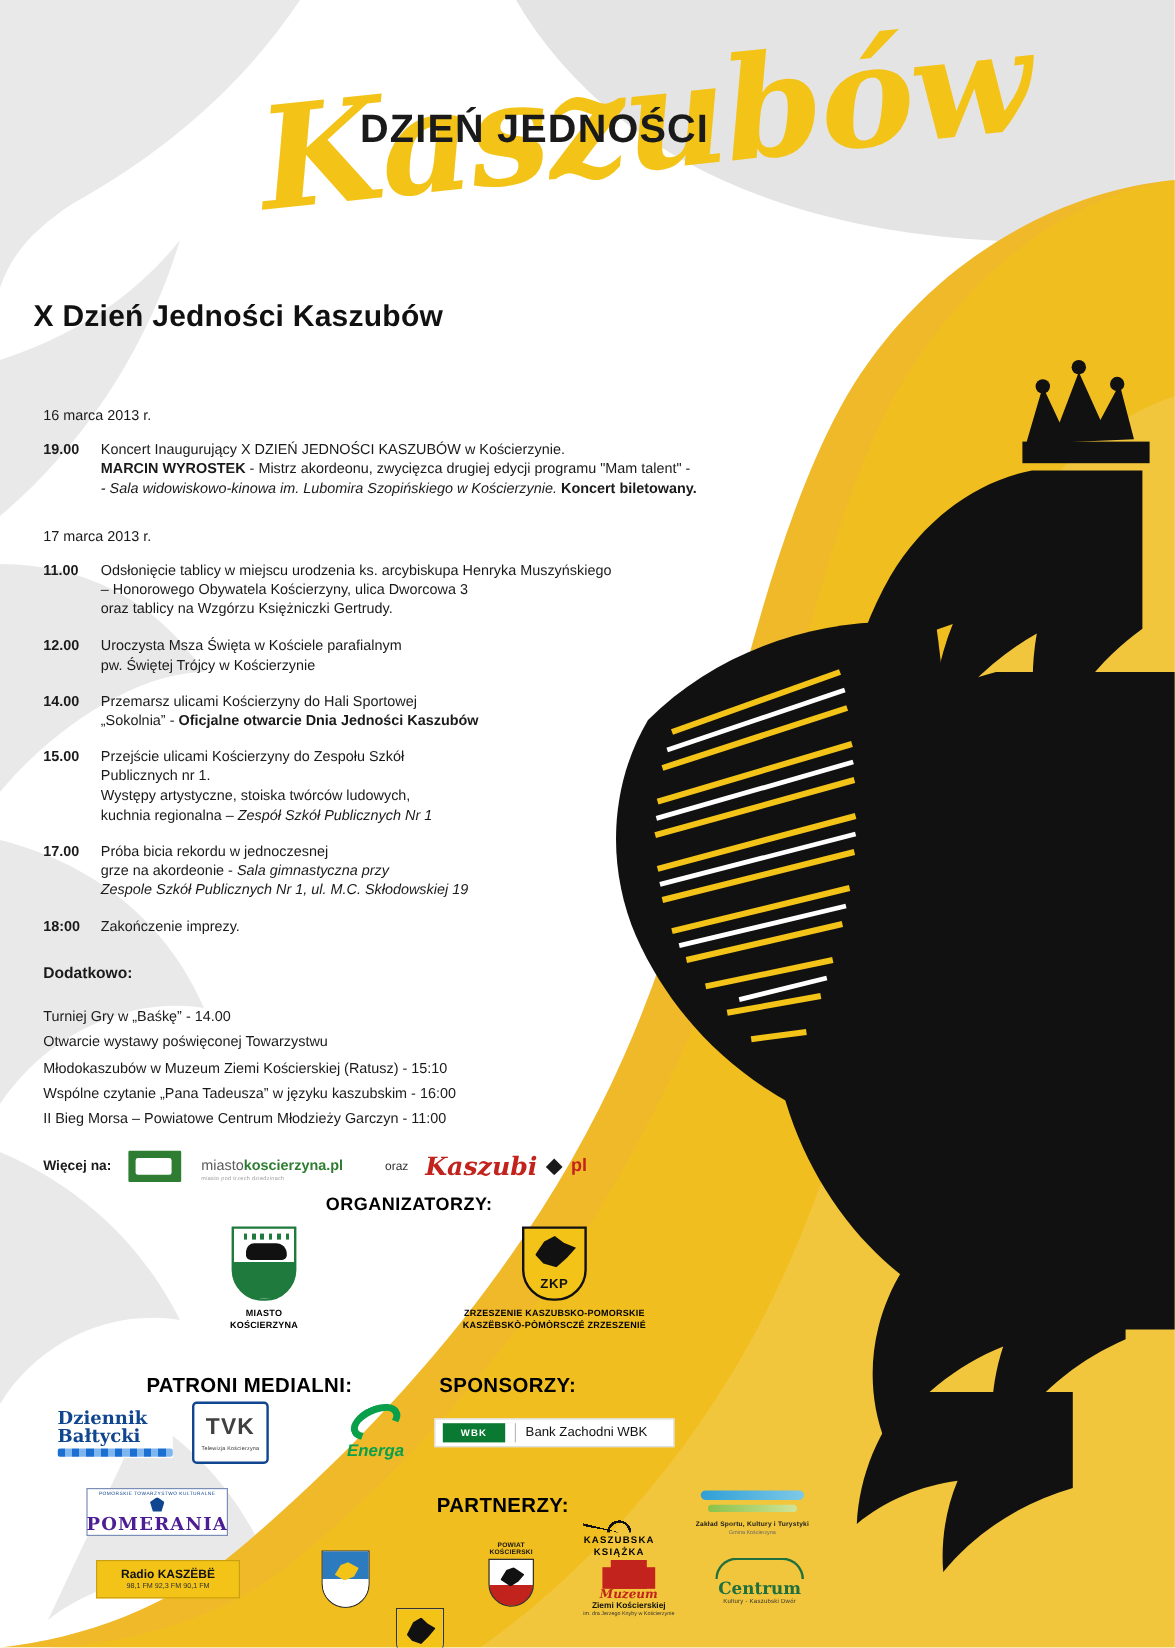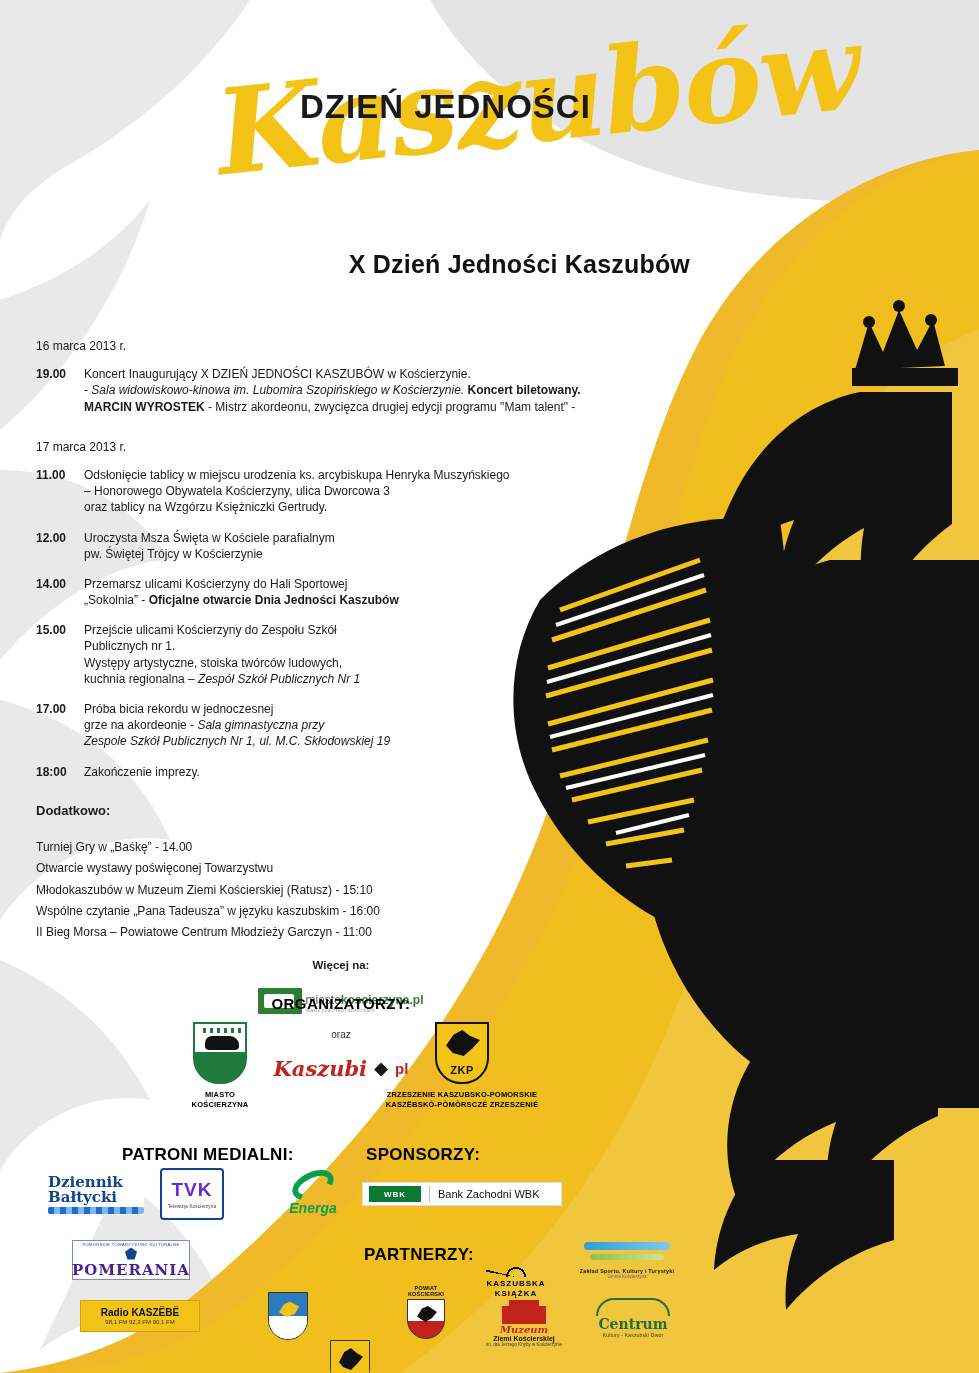--- a/index.html
+++ b/index.html
@@ -30,21 +30,21 @@
   }
   .logo-main {
     position:absolute; left:300px; top:88px;
     font-family:"Liberation Sans", sans-serif;
     font-weight:bold; font-size:33px; letter-spacing:1px;
     color:#1a1a1a;
   }
 
   
   .title-block {
-    position:absolute; left:0; top:250px; width:690px; text-align:right; z-index:4;
+    position:absolute; left:0; top:250px; width:690px; text-align:left; z-index:4;padding-left:28px;
   }
   .title-1 { font-size:25px; font-weight:bold; color:#111; letter-spacing:.2px; }
   .title-2 { font-size:25px; font-weight:bold; color:#111; margin-top:4px; }
 
   
   .content {
     position:absolute; left:36px; top:338px; width:610px; z-index:4;
     font-size:12px; color:#1a1a1a; line-height:1.35;
   }
   .date-line { font-size:12px; margin:0 0 12px 0; }
@@ -54,25 +54,25 @@
   .row .body .l { display:block; }
   b { font-weight:bold; }
   i { font-style:italic; }
 
   .spacer-12 { height:10px; }
 
   .extra-head { font-weight:bold; font-size:13px; margin:22px 0 20px 0; }
   .extra-line { font-size:12px; margin-bottom:5px; }
 
   
-  .more-row { display:flex; align-items:center; margin-top:18px; gap:14px;flex-direction:column; }
+  .more-row { display:flex; align-items:center; margin-top:18px; gap:14px; }
   .more-label { font-weight:bold; font-size:11.5px; }
-  .oraz { font-size:10px; color:#333; }
-
-  .mk-logo { display:flex; align-items:flex-end; gap:3px; }
+  .oraz { font-size:10px; color:#333;margin-left:21px; }
+
+  .mk-logo { display:flex; align-items:flex-end; gap:17px; }
   .mk-box { width:44px; height:26px; background:#2f7d32; position:relative; border-radius:1px;}
   .mk-box:after{ content:""; position:absolute; left:6px; top:6px; width:30px; height:14px; background:#fff; border-radius:2px;}
   .mk-text { font-size:12px; }
   .mk-text .a { color:#5a5a5a; }
   .mk-text .b { color:#2f7d32; font-weight:bold; }
   .mk-sub { font-size:4.5px; color:#999; letter-spacing:.3px; }
 
   .kz-logo { display:flex; align-items:center; gap:7px; }
   .kz-word { font-family:"DejaVu Serif", serif; font-style:italic; font-weight:bold; font-size:21px; color:#c2231d; }
   .kz-mark { width:14px;height:14px;background:#1a1a1a; clip-path: polygon(50% 0,100% 50%,50% 100%,0 50%); }
@@ -103,21 +103,21 @@
 
   .dziennik { left:44px; top:1173px; width:100px; height:42px; background:#fff;
     display:flex; flex-direction:column; justify-content:center; padding-left:4px; }
   .dziennik .d1 { color:#10458f; font-family:"DejaVu Serif", serif; font-weight:bold; font-size:15px; line-height:1; }
   .dziennik .d2 { color:#10458f; font-family:"DejaVu Serif", serif; font-weight:bold; font-size:15px; line-height:1; }
   .dziennik .wave { height:7px; margin-top:2px; background:
      repeating-linear-gradient(90deg,#1b6fd0 0 6px,#7fb6ee 6px 12px); border-radius:2px;}
 
   .tvk { left:160px; top:1168px; width:64px; height:52px; border:2px solid #10458f; border-radius:4px;
          display:flex;flex-direction:column;align-items:center;justify-content:center;background:#fff;}
-  .tvk .t { font-weight:bold; font-size:19px; color:#6d28d9; letter-spacing:1px; }
+  .tvk .t { font-weight:bold; font-size:19px; color:#404040; letter-spacing:1px; }
   .tvk .s { font-size:4.5px; color:#333; margin-top:3px; letter-spacing:.2px;}
 
   .energa { left:272px; top:1168px; width:82px; height:52px; display:flex;flex-direction:column;align-items:center;justify-content:center;}
   .energa .ring { width:44px;height:26px;border:6px solid #0aa04b;border-radius:50%;border-bottom-color:transparent;transform:rotate(-25deg);}
   .energa .nm { color:#0aa04b; font-weight:bold; font-size:14px; font-style:italic; margin-top:2px;}
 
   .bzwbk { left:362px; top:1182px; width:200px; height:24px; background:#fff; border:1px solid #ddd;
            display:flex; align-items:center; gap:8px; padding:0 6px;}
   .bzwbk .mark { width:52px;height:16px;background:#0a7a33;color:#fff;font-size:8px;font-weight:bold;
                  display:flex;align-items:center;justify-content:center;letter-spacing:1px;}
@@ -253,22 +253,22 @@
 </div>
 
 <div class="content">
 
   <div class="date-line">16 marca 2013 r.</div>
 
   <div class="row">
     <div class="time">19.00</div>
     <div class="body">
       <span class="l">Koncert Inaugurujący X DZIEŃ JEDNOŚCI KASZUBÓW w Kościerzynie.</span>
+      <span class="l"><b>MARCIN WYROSTEK</b> - Mistrz akordeonu, zwycięzca drugiej edycji programu "Mam talent" -</span>
       <span class="l"><i>- Sala widowiskowo-kinowa im. Lubomira Szopińskiego w Kościerzynie.</i> <b>Koncert biletowany.</b></span>
-      <span class="l"><b>MARCIN WYROSTEK</b> - Mistrz akordeonu, zwycięzca drugiej edycji programu "Mam talent" -</span>
     </div>
   </div>
 
   <div class="spacer-12"></div>
 
   <div class="date-line">17 marca 2013 r.</div>
 
   <div class="row">
     <div class="time">11.00</div>
     <div class="body">

